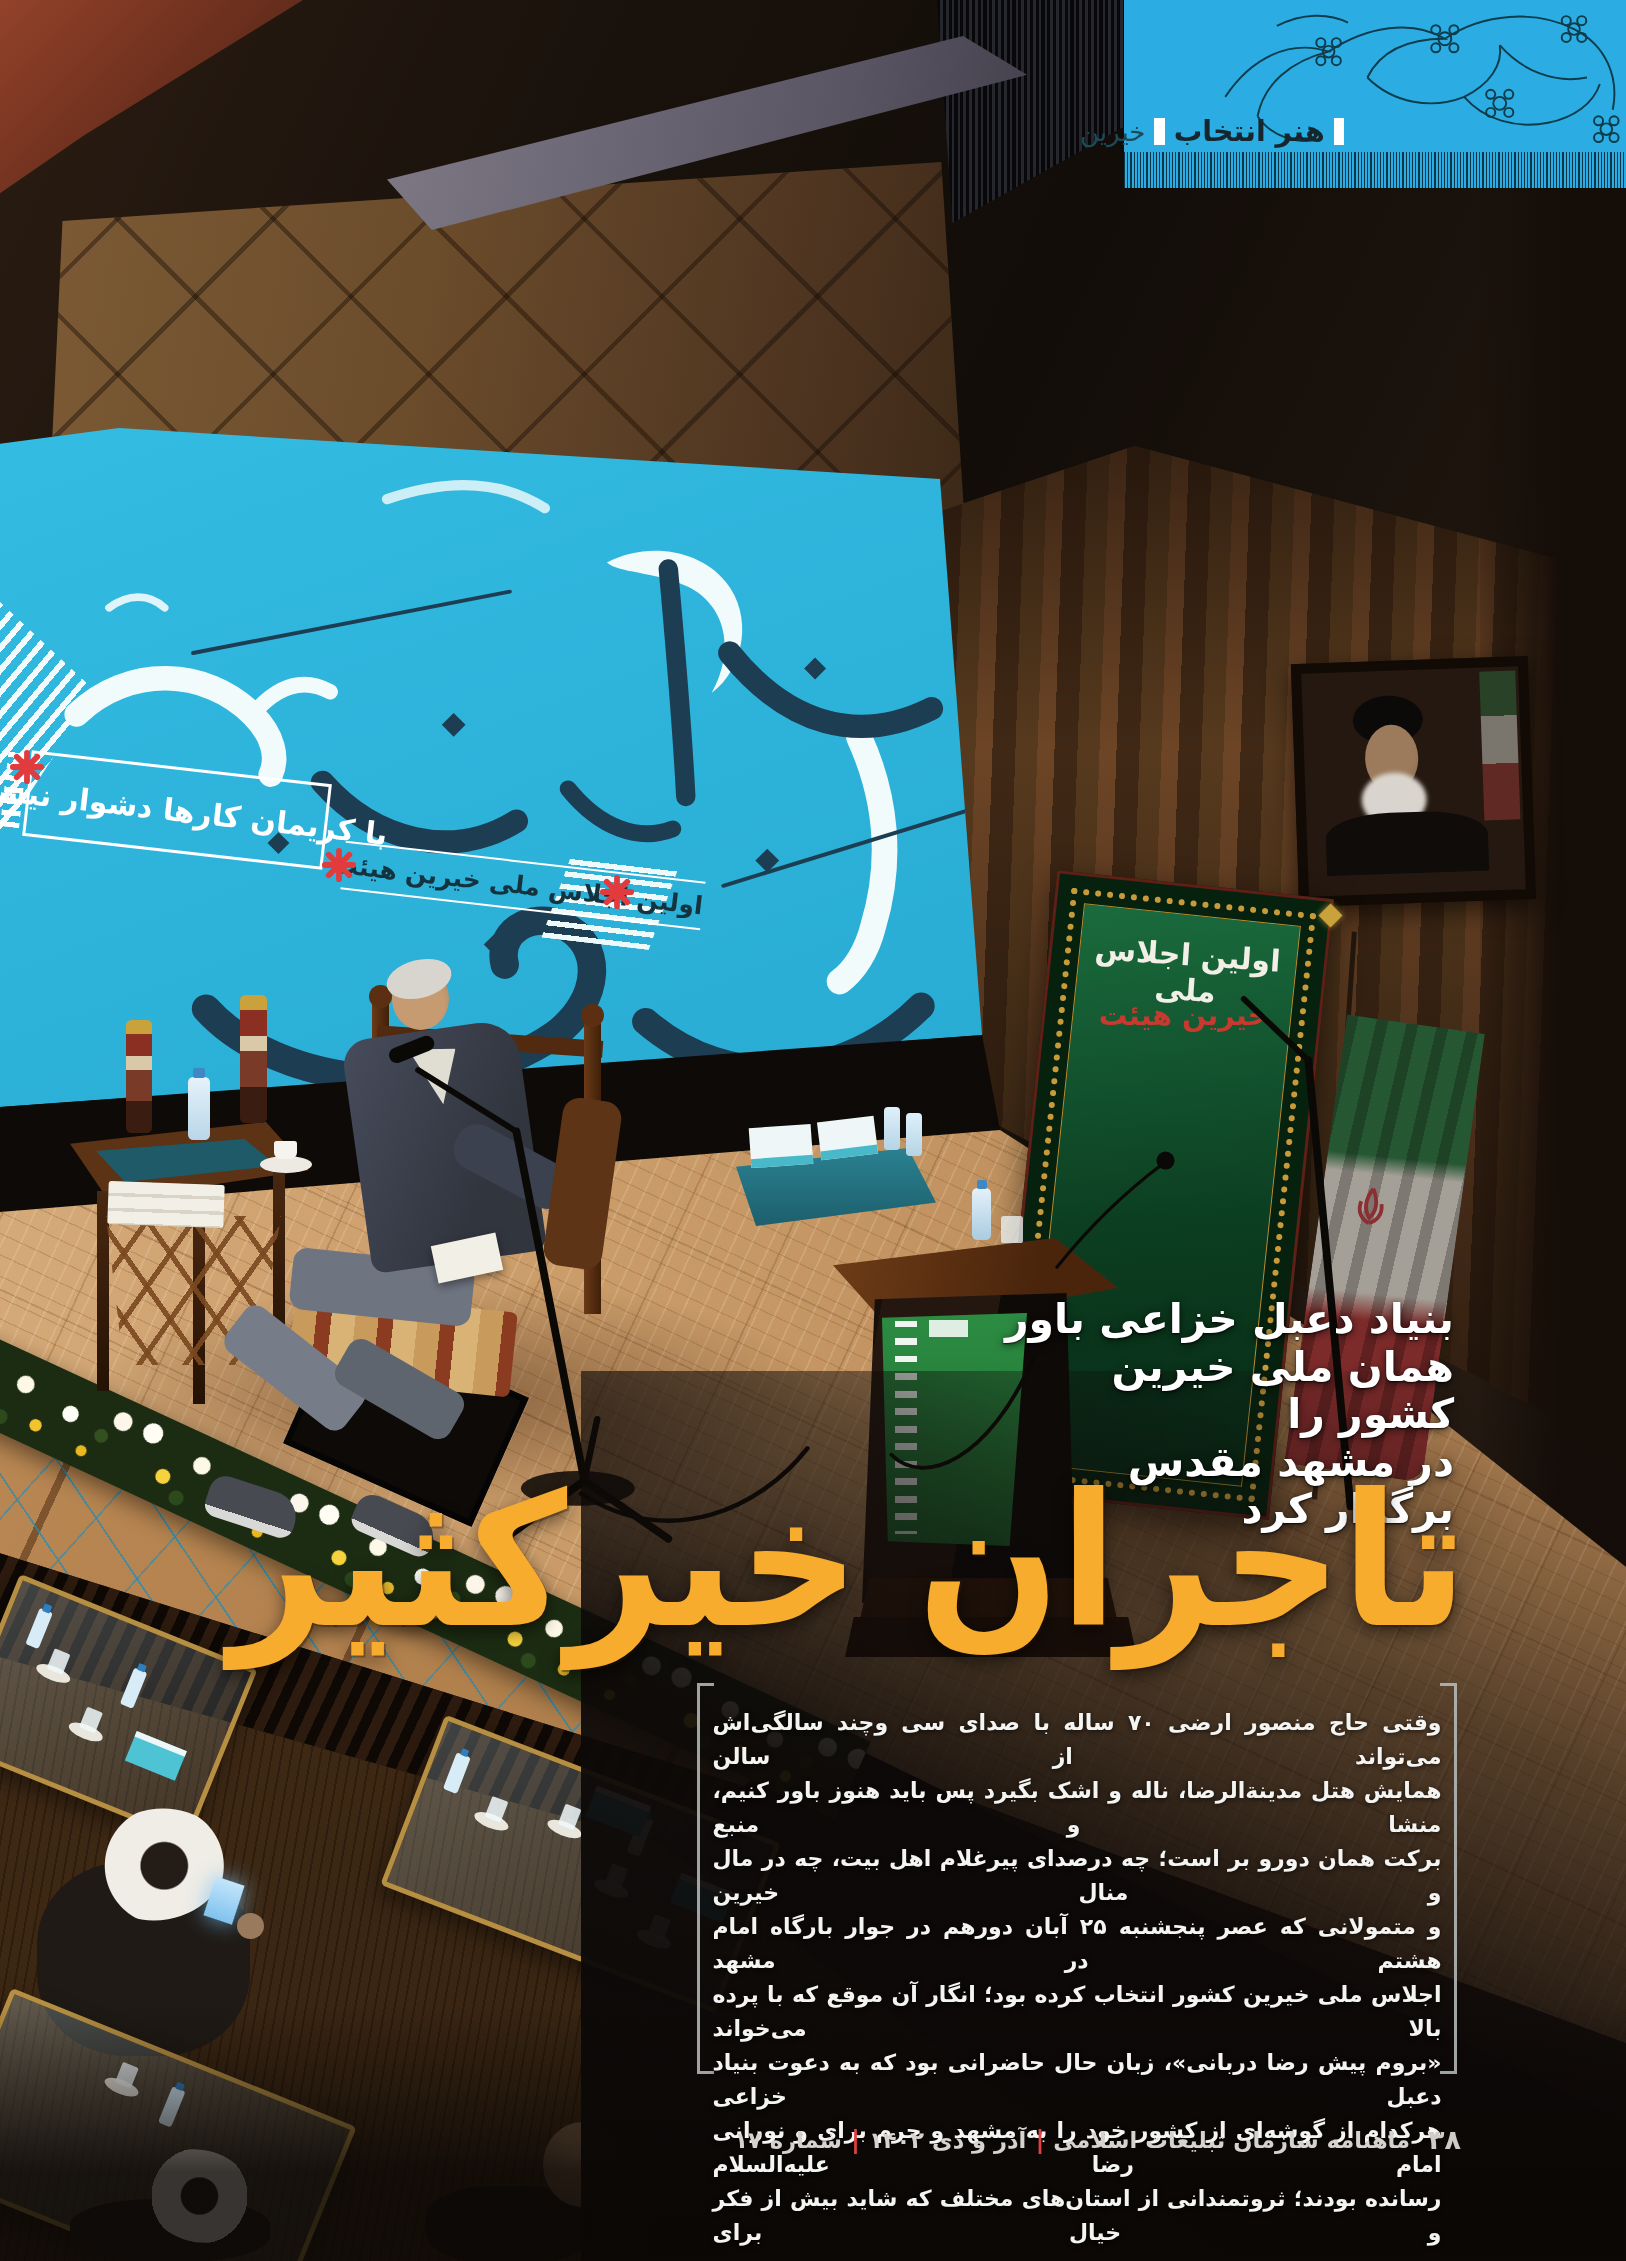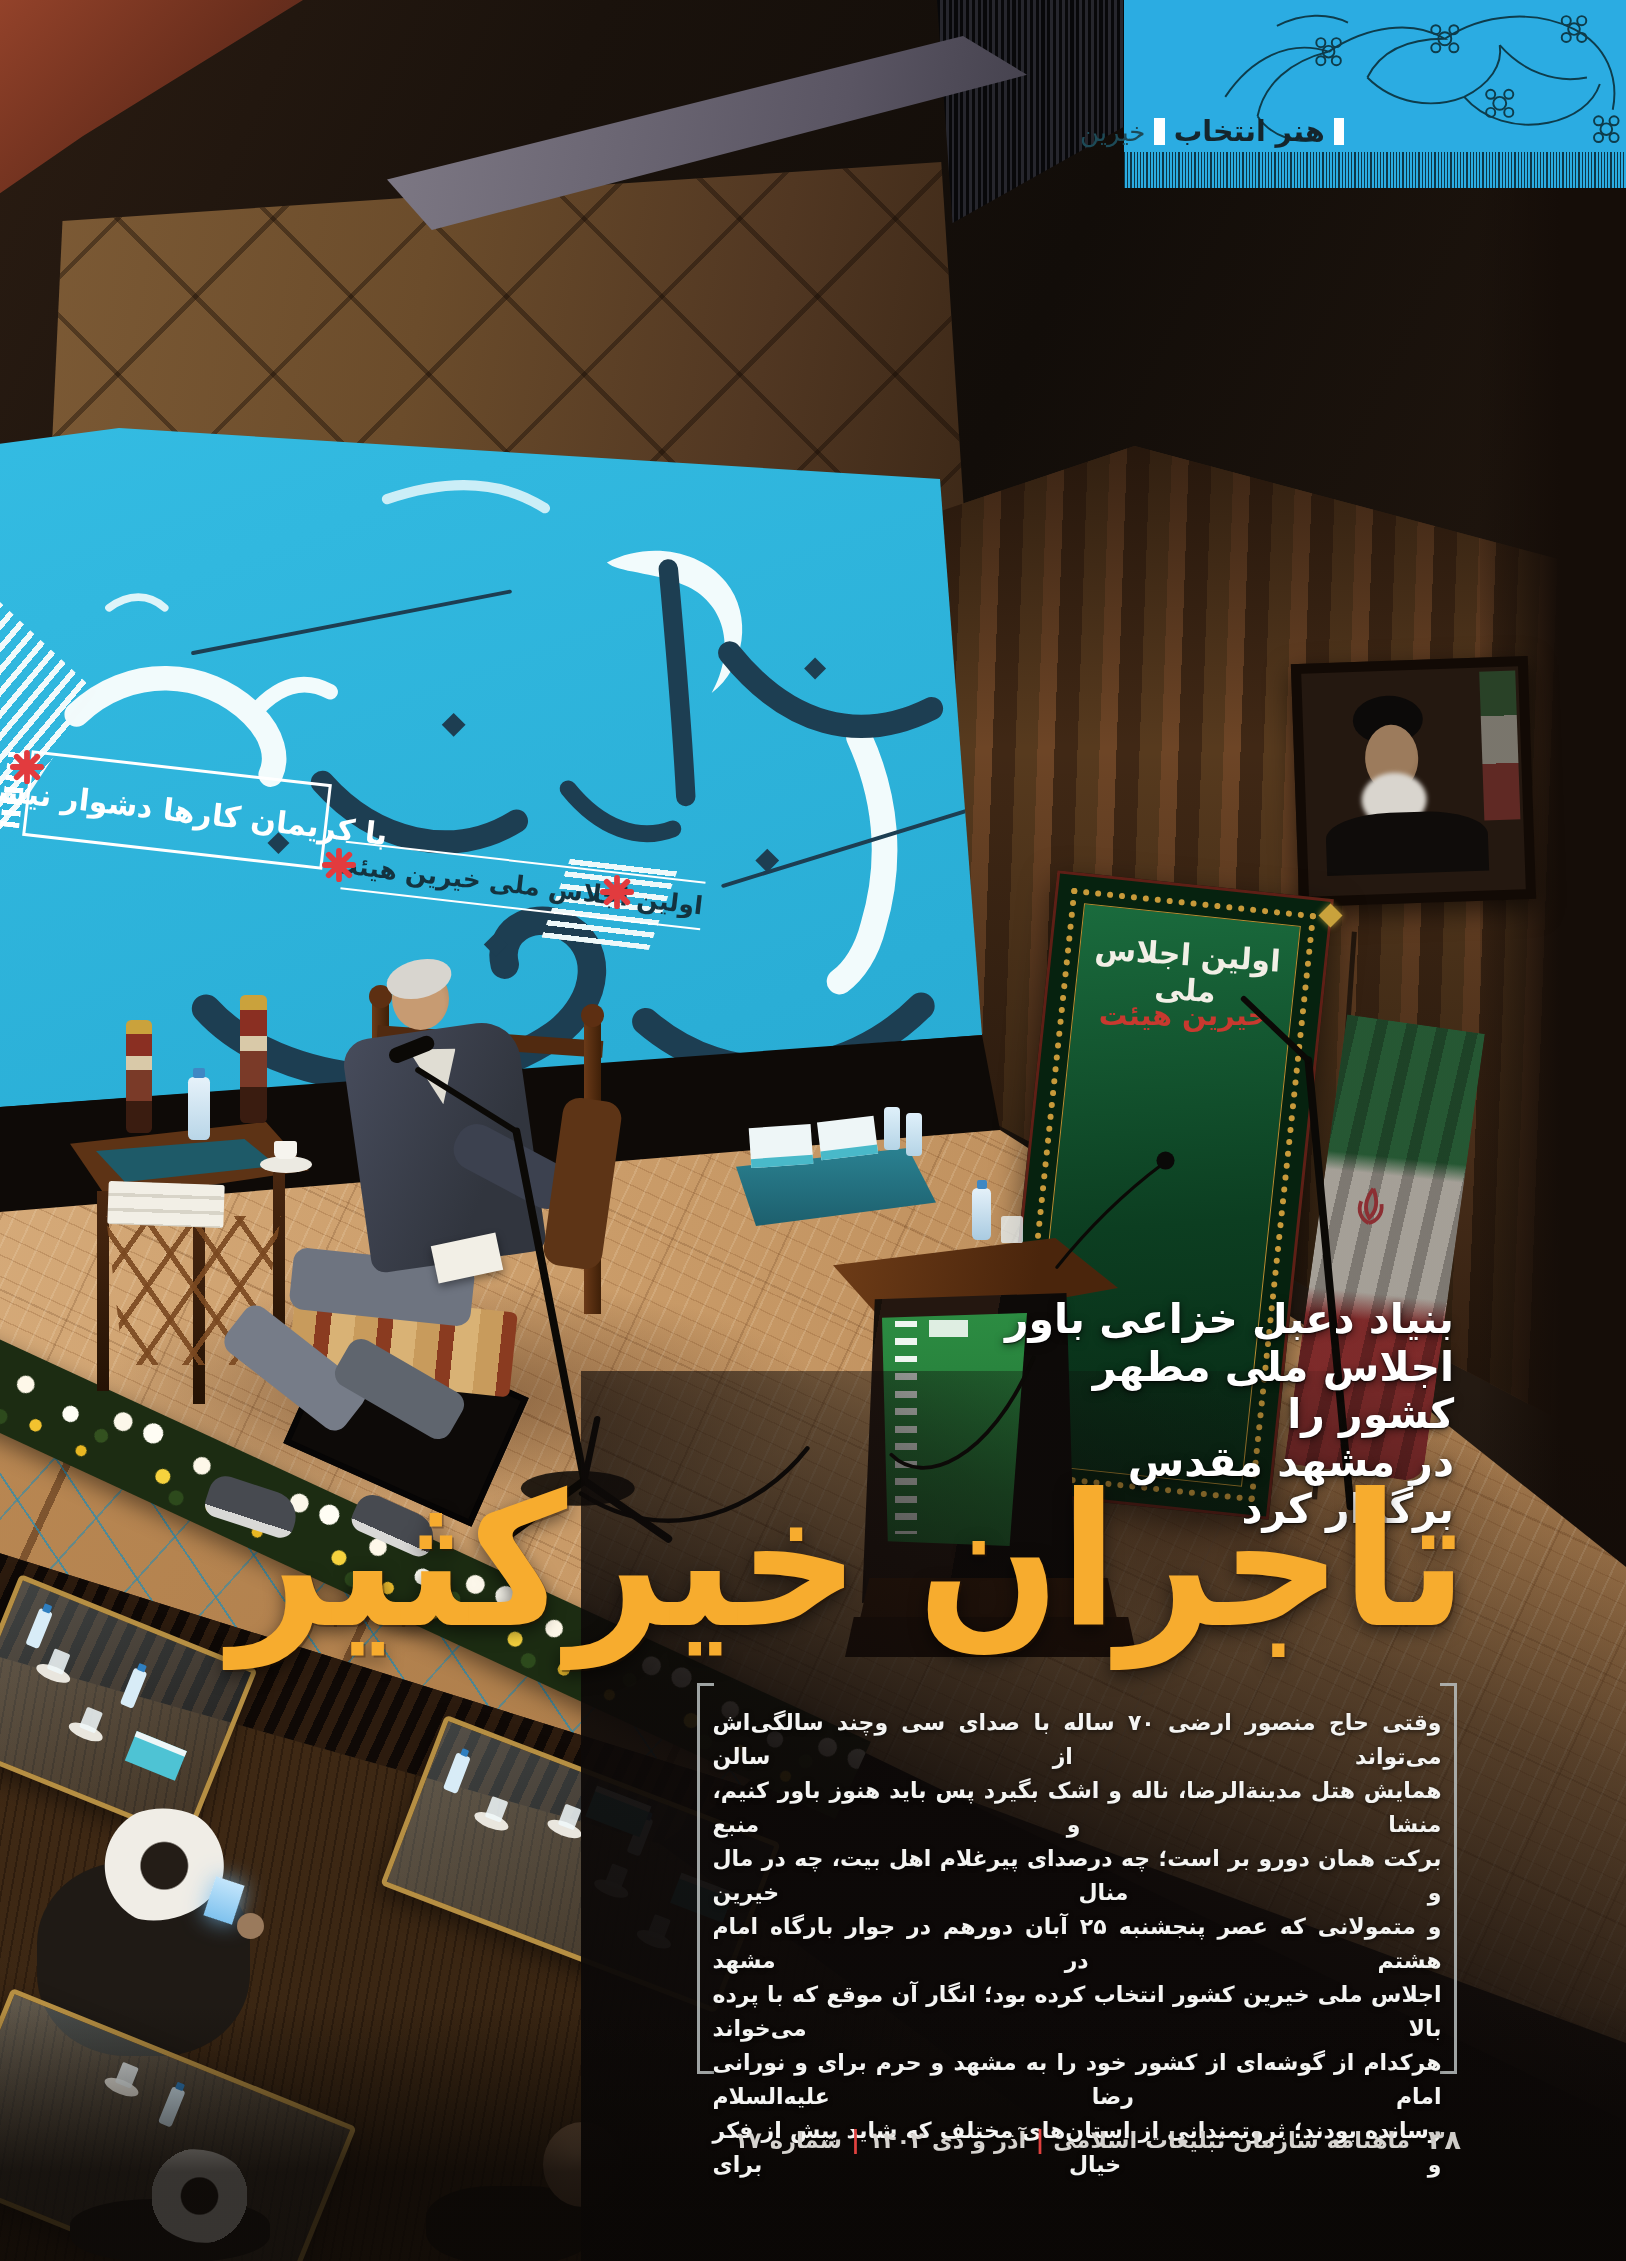--- a/index.html
+++ b/index.html
@@ -572,40 +572,41 @@
     <div class="band-labels">
       <span class="wbar"></span>
       <span class="lbl1">هنر انتخاب</span>
       <span class="wbar"></span>
       <span class="lbl2">خیرین</span>
     </div>
   </div>
 
   <div class="abs kicker">
     <div>بنیاد دعبل خزاعی باور</div>
-    <div>اجلاس ملی مطهر کشور را</div>
+    <div>همان ملی خیرین کشور را</div>
     <div>در مشهد مقدس برگزار کرد</div>
   </div>
   <div class="abs title">تاجران خیرکثیر</div>
 
   <div class="abs article">
     <div class="rail rail-l">
       <div class="tick tick-t"></div>
       <div class="tick tick-b"></div>
     </div>
     <div class="rail rail-r">
       <div class="tick tick-t"></div>
       <div class="tick tick-b"></div>
     </div>
     <div class="article-text">
       <div class="aline">وقتی حاج منصور ارضی ۷۰ ساله با صدای سی وچند سالگی‌اش می‌تواند از سالن</div>
       <div class="aline">همایش هتل مدینة‌الرضا، ناله و اشک بگیرد پس باید هنوز باور کنیم، منشا و منبع</div>
       <div class="aline">برکت همان دورو بر است؛ چه درصدای پیرغلام اهل بیت، چه در مال و منال خیرین</div>
       <div class="aline">و متمولانی که عصر پنجشنبه ۲۵ آبان دورهم در جوار بارگاه امام هشتم در مشهد</div>
       <div class="aline">اجلاس ملی خیرین کشور انتخاب کرده بود؛ انگار آن موقع که با پرده بالا می‌خواند</div>
+      <div class="aline">«بروم پیش رضا دربانی»، زبان حال حاضرانی بود که به دعوت بنیاد دعبل خزاعی</div>
       <div class="aline">هرکدام از گوشه‌ای از کشور خود را به مشهد و حرم برای و نورانی امام رضا علیه‌السلام</div>
       <div class="aline">رسانده بودند؛ ثروتمندانی از استان‌های مختلف که شاید بیش از فکر و خیال برای</div>
 
     </div>
   </div>
 
   <div class="abs footer">
     <span class="pg">۳۸</span>
     <span class="fred"></span>
     <span>ماهنامه سازمان تبلیغات اسلامی</span>

